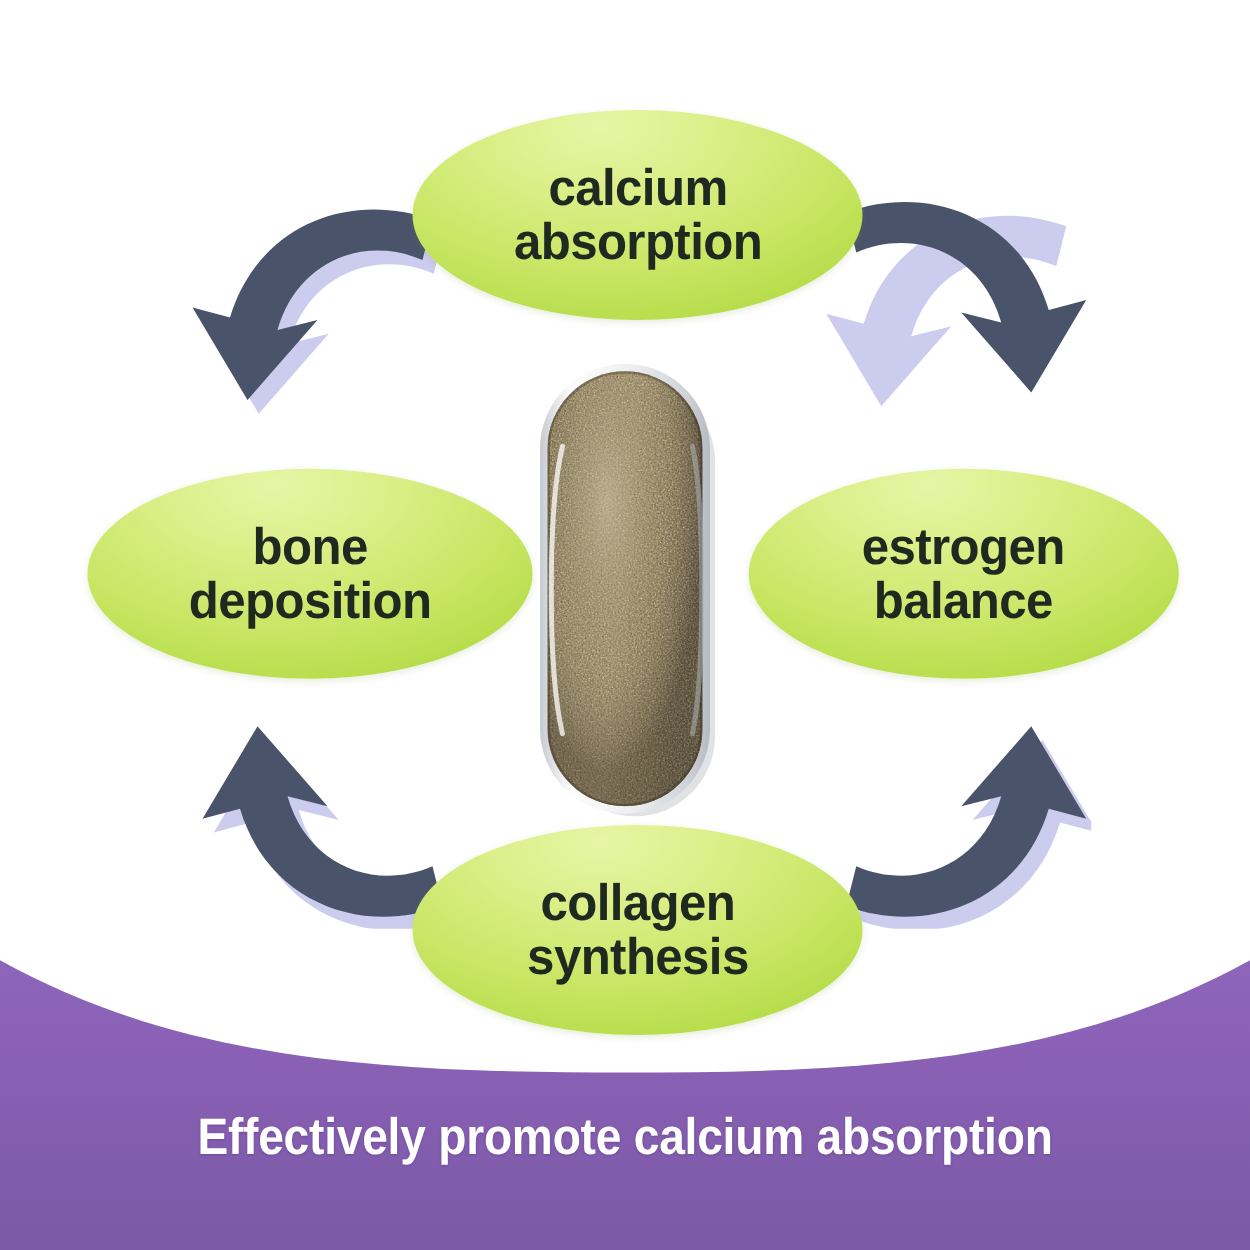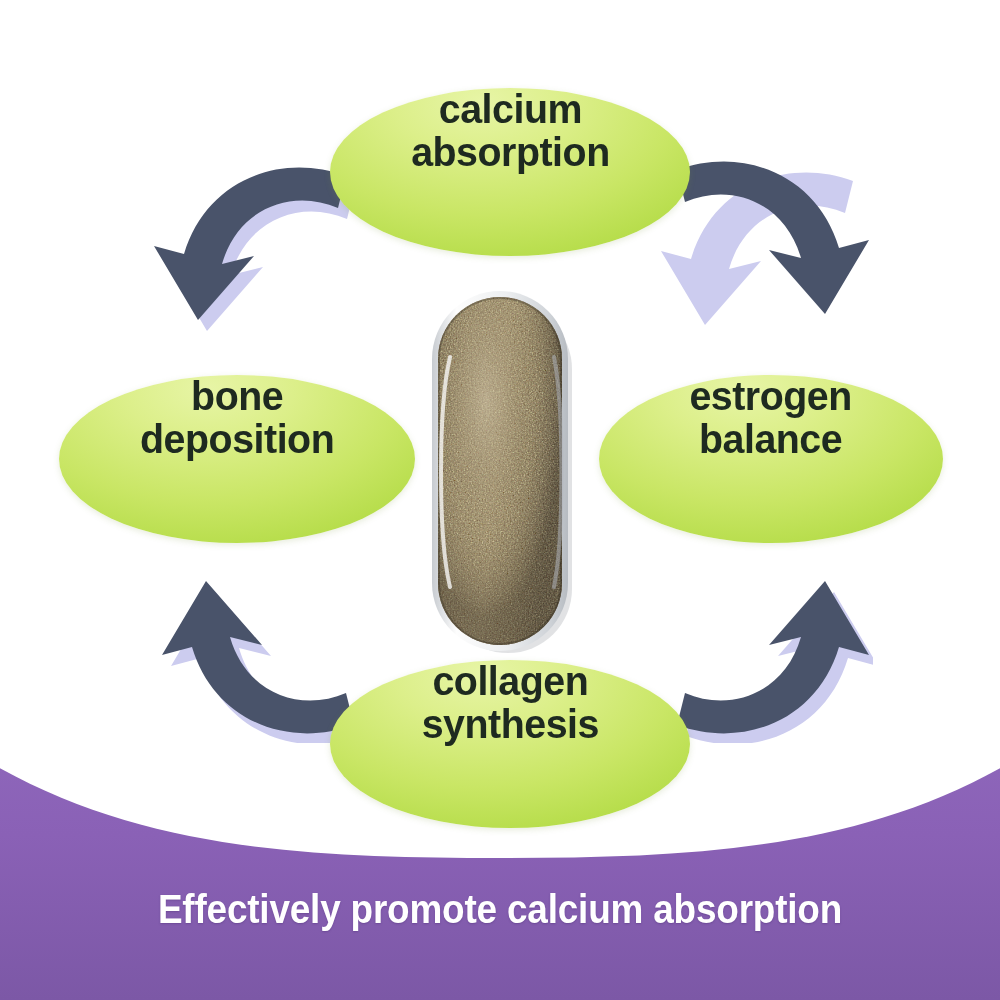--- a/index.html
+++ b/index.html
@@ -37,41 +37,41 @@
     transform:scaleX(0.90);
     transform-origin:50% 50%;
     white-space:nowrap;
     text-shadow:0 1px 2px rgba(70,40,110,0.35);
   }
 
   
   .node{
     position:absolute;
     display:flex;
-    align-items:flex-start;
+    align-items:center;
     justify-content:center;
     border-radius:50%;
     background:radial-gradient(ellipse 120% 150% at 42% 8%,
                 #e7f5a6 0%, #dcef8a 20%, #c9e665 45%, #aed93f 72%, #92c828 100%);
     box-shadow:0 2px 6px rgba(120,150,60,0.18);
   }
   .node-label{
     text-align:center;
     color:#1e2a20;
     font-family:"Liberation Sans", sans-serif;
     font-weight:bold;
     font-size:40px;
     line-height:1.06;
     letter-spacing:-0.5px;
     transform:scaleX(0.96);
   }
   .node-label .l2{display:block;}
 
   #node-top    { left:330px; top:88px;  width:360px; height:168px; }
-  #node-left   { left:59px;  top:375px; width:356px; height:168px; }
+  #node-left   { left:70px;  top:375px; width:356px; height:168px; }
   #node-right  { left:599px; top:375px; width:344px; height:168px; }
   #node-bottom { left:330px; top:660px; width:360px; height:168px; }
 
   #node-top .node-label,
   #node-bottom .node-label{ font-size:41px; }
   #node-left .node-label{ font-size:41px; }
   #node-right .node-label{ font-size:41px; }
 
   
   .pill-wrap{

